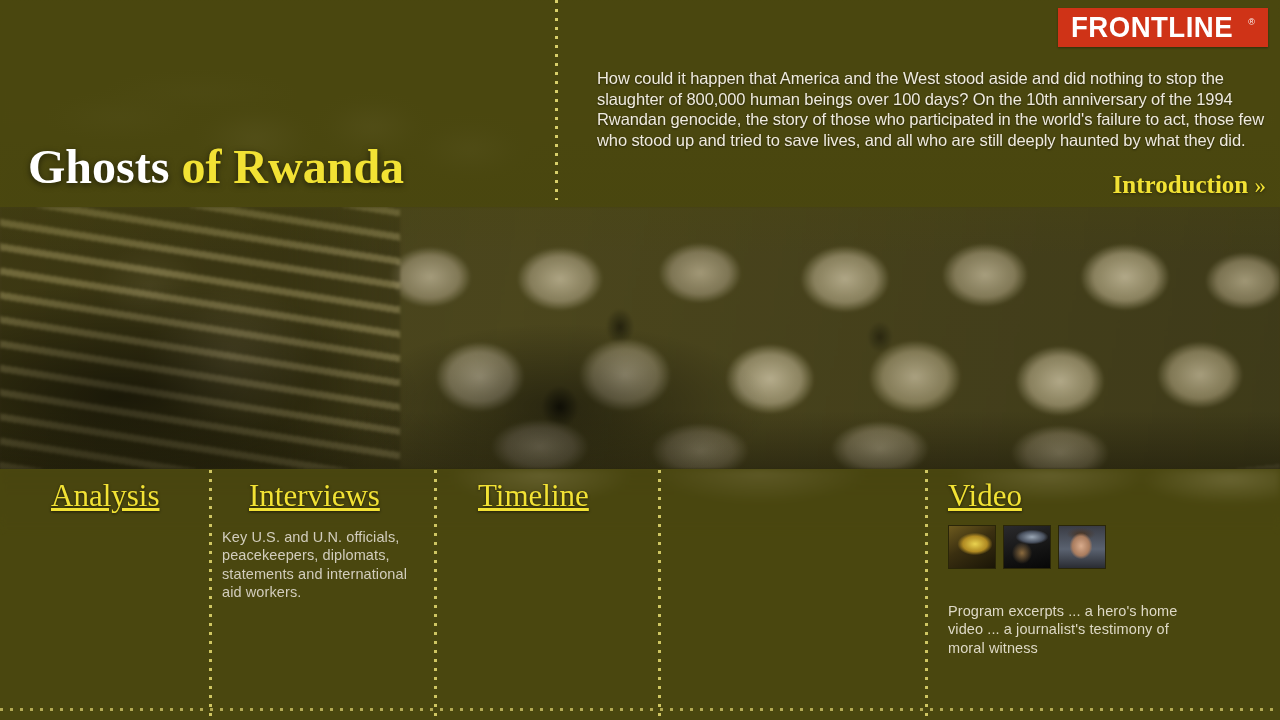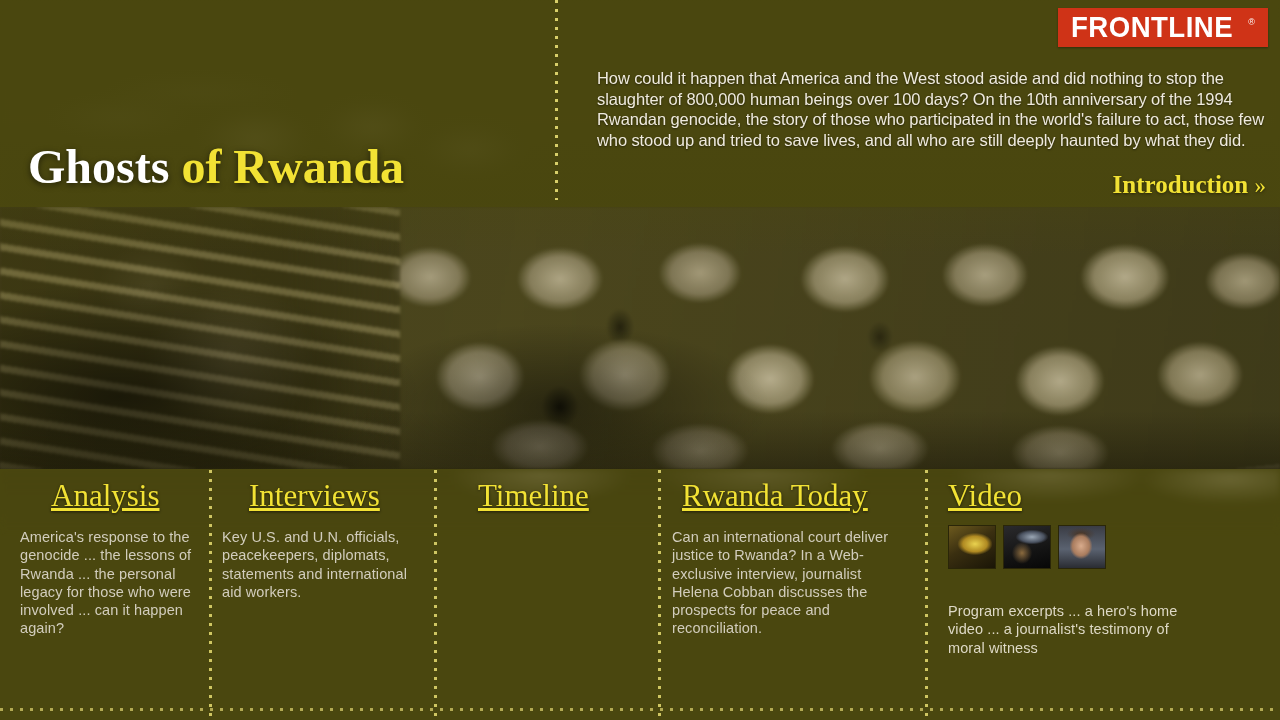--- a/index.html
+++ b/index.html
@@ -302,36 +302,31 @@
     <div class="vignette"></div>
   </div>
 
   <div id="nav">
     <div id="nav-photo-ghost"></div>
 
   </div>
 
   <div class="nav-col" style="left:20px; top:470px; width:182px;">
     <a class="nav-title" href="#" style="left:31px;">Analysis</a>
-    <p class="nav-desc" style="width:172px;">America's response to the genocide ... the lessons of Rwanda ... the personal legacy for those who were involved ... can it happen again?</p>
   </div>
 
   <div class="nav-col" style="left:222px; top:470px; width:200px;">
     <a class="nav-title" href="#" style="left:27px;">Interviews</a>
     <p class="nav-desc" style="width:192px;">Key U.S. and U.N. officials, peacekeepers, diplomats, statements and international aid workers.</p>
   </div>
 
   <div class="nav-col" style="left:448px; top:470px; width:196px;">
     <a class="nav-title" href="#" style="left:30px;">Timeline</a>
   </div>
 
-  <div class="nav-col" style="left:672px; top:470px; width:240px;">
-    <a class="nav-title" href="#" style="left:10px;">Rwanda Today</a>
-    <p class="nav-desc" style="width:238px;">Can an international court deliver justice to Rwanda? In a Web-exclusive interview, journalist Helena Cobban discusses the prospects for peace and reconciliation.</p>
-  </div>
 
   <div class="nav-col video" style="left:948px; top:470px; width:250px;">
     <a class="nav-title" href="#" style="left:0px;">Video</a>
     <div id="video-thumbs">
       <div class="thumb t1"></div>
       <div class="thumb t2"></div>
       <div class="thumb t3"></div>
     </div>
     <p class="nav-desc" style="width:244px;">Program excerpts ... a hero's home video ... a journalist's testimony of moral witness</p>
   </div>

